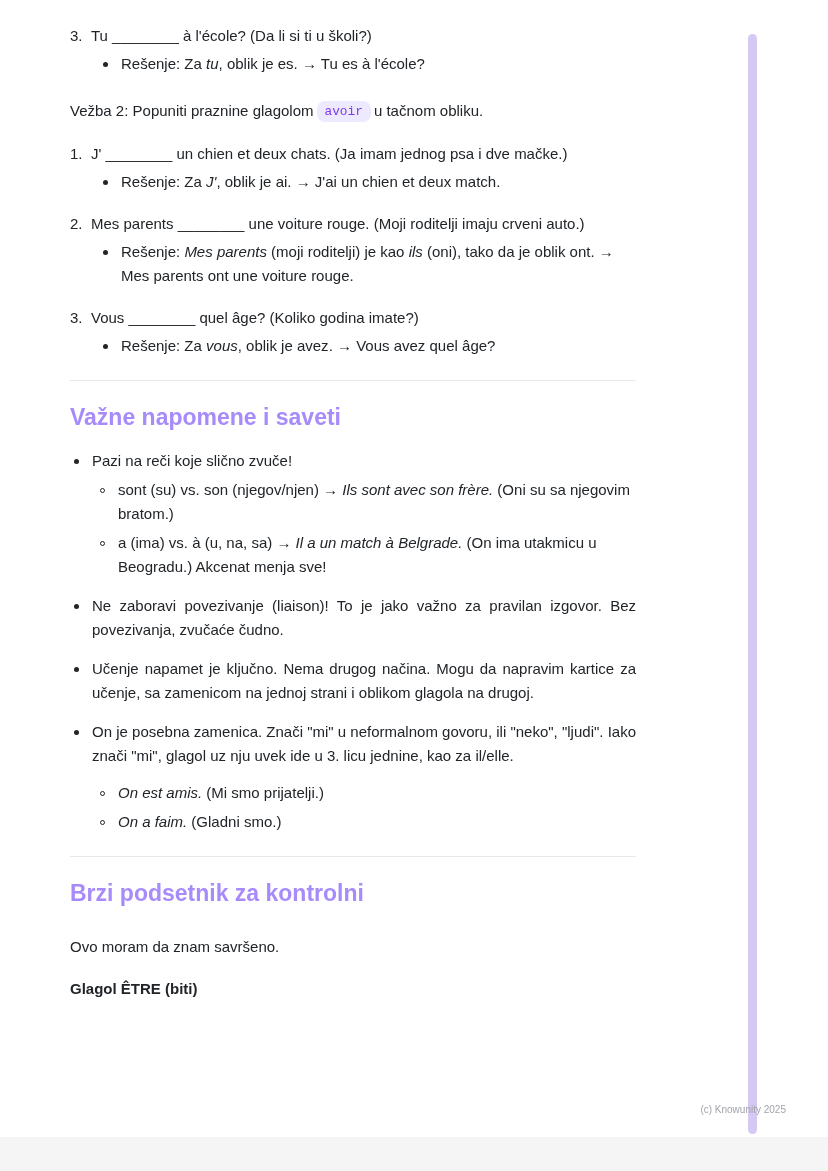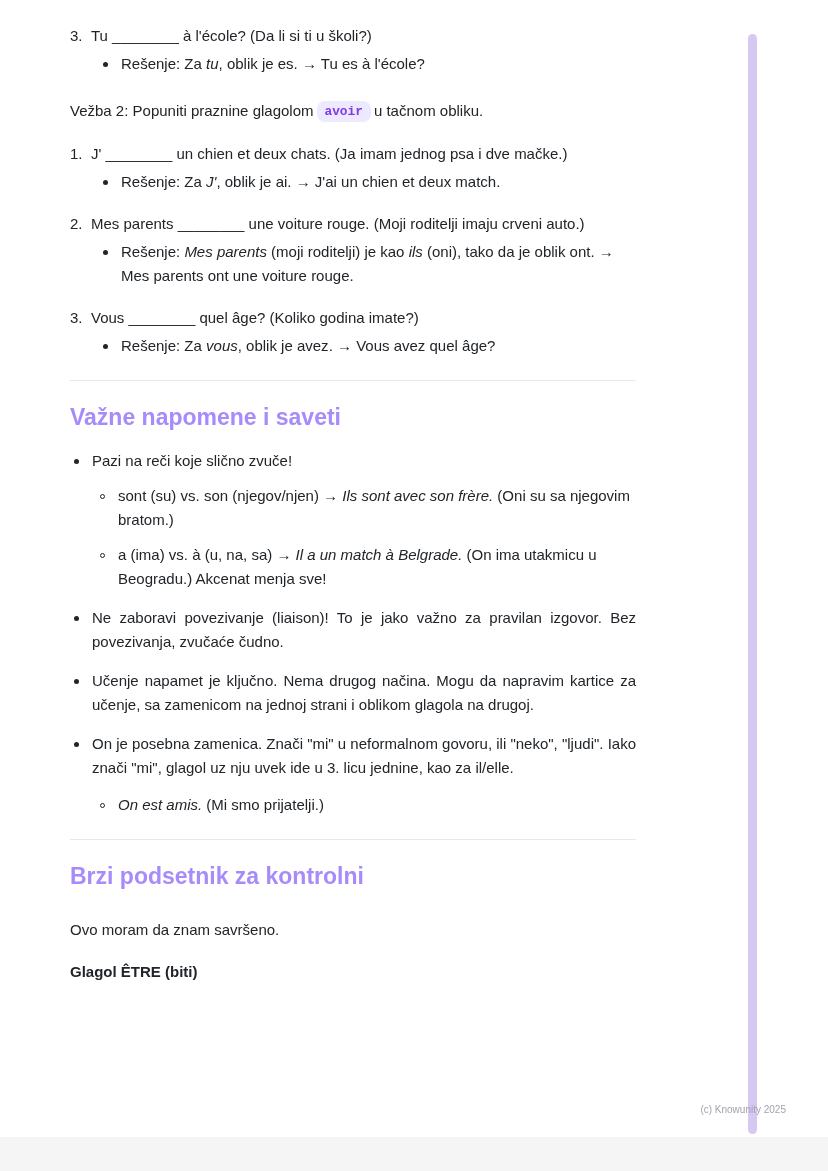--- a/index.html
+++ b/index.html
@@ -18,21 +18,21 @@
 
   .doc{position:absolute;left:70px;top:24px;width:566px;font-size:15px;line-height:24px}
 
   .b{font-weight:400}
   .i{font-style:italic}
   .code{
     font-family:"Liberation Mono","DejaVu Sans Mono",monospace;
     background:var(--code-bg);color:var(--code-text);
     border-radius:8px;padding:2px 8px;font-size:12.8px;
     display:inline-block;line-height:17px;margin:0 3px;vertical-align:1px;
-    font-weight:700;
+    font-weight:400;
   }
 
   .numitem{display:flex;margin-top:18px}
   .numitem .num{flex:0 0 21px}
   .ibody{flex:1 1 auto}
 
   .brow{display:flex}
   .mark{flex:0 0 18px;display:flex;padding-top:10px}
   .dot{width:5px;height:5px;border-radius:50%;background:var(--text)}
   .circle{width:5px;height:5px;border-radius:50%;border:1px solid var(--text);background:transparent}
@@ -41,21 +41,21 @@
   .sol{margin-top:4px;padding-left:12px}
 
   .exheading{margin-top:22px;font-size:15px;line-height:26px}
 
   hr.divider{border:none;border-top:1px solid var(--divider);margin-top:22px}
 
   .h2{font-size:23px;line-height:28px;font-weight:700;color:var(--accent);margin-top:22px}
 
   .l1{padding-left:4px;margin-top:18px}
   .l1.tight{margin-top:15px}
-  .l2{padding-left:30px;margin-top:11px}
+  .l2{padding-left:30px;margin-top:5px}
   .l2.first{margin-top:13px}
   .just{text-align:justify}
 
   .para{margin-top:28px}
   .subhead{margin-top:18px;font-weight:700}
 
   .scrollbar-thumb{
     position:absolute;top:34px;right:71px;width:9px;height:1100px;
     background:var(--scrollbar);border-radius:5px;
   }
@@ -173,20 +173,26 @@
       </span>
     <div class="btext just"><span class="b">On</span><span> je posebna zamenica. Znači "mi" u neformalnom govoru, ili "neko", "ljudi". Iako znači "mi", glagol uz nju uvek ide u 3. licu jednine, kao za </span><span class="b">il/elle</span><span>.</span></div>
   </div>
 
   <div class="brow l2 first">
     <span class="mark">
         <span class="circle"></span>
       </span>
     <div class="btext"><span class="i">On est amis.</span><span> (Mi smo prijatelji.)</span></div>
   </div>
+  <div class="brow l2">
+    <span class="mark">
+        <span class="circle"></span>
+      </span>
+    <div class="btext"><span class="i">On a faim.</span><span> (Gladni smo.)</span></div>
+  </div>
 
   <hr class="divider">
 
   <h2 class="h2">Brzi podsetnik za kontrolni</h2>
   <p class="para">Ovo moram da znam savršeno.</p>
   <p class="subhead">Glagol ÊTRE (biti)</p>
 
 </main>
 
 </body></html>

